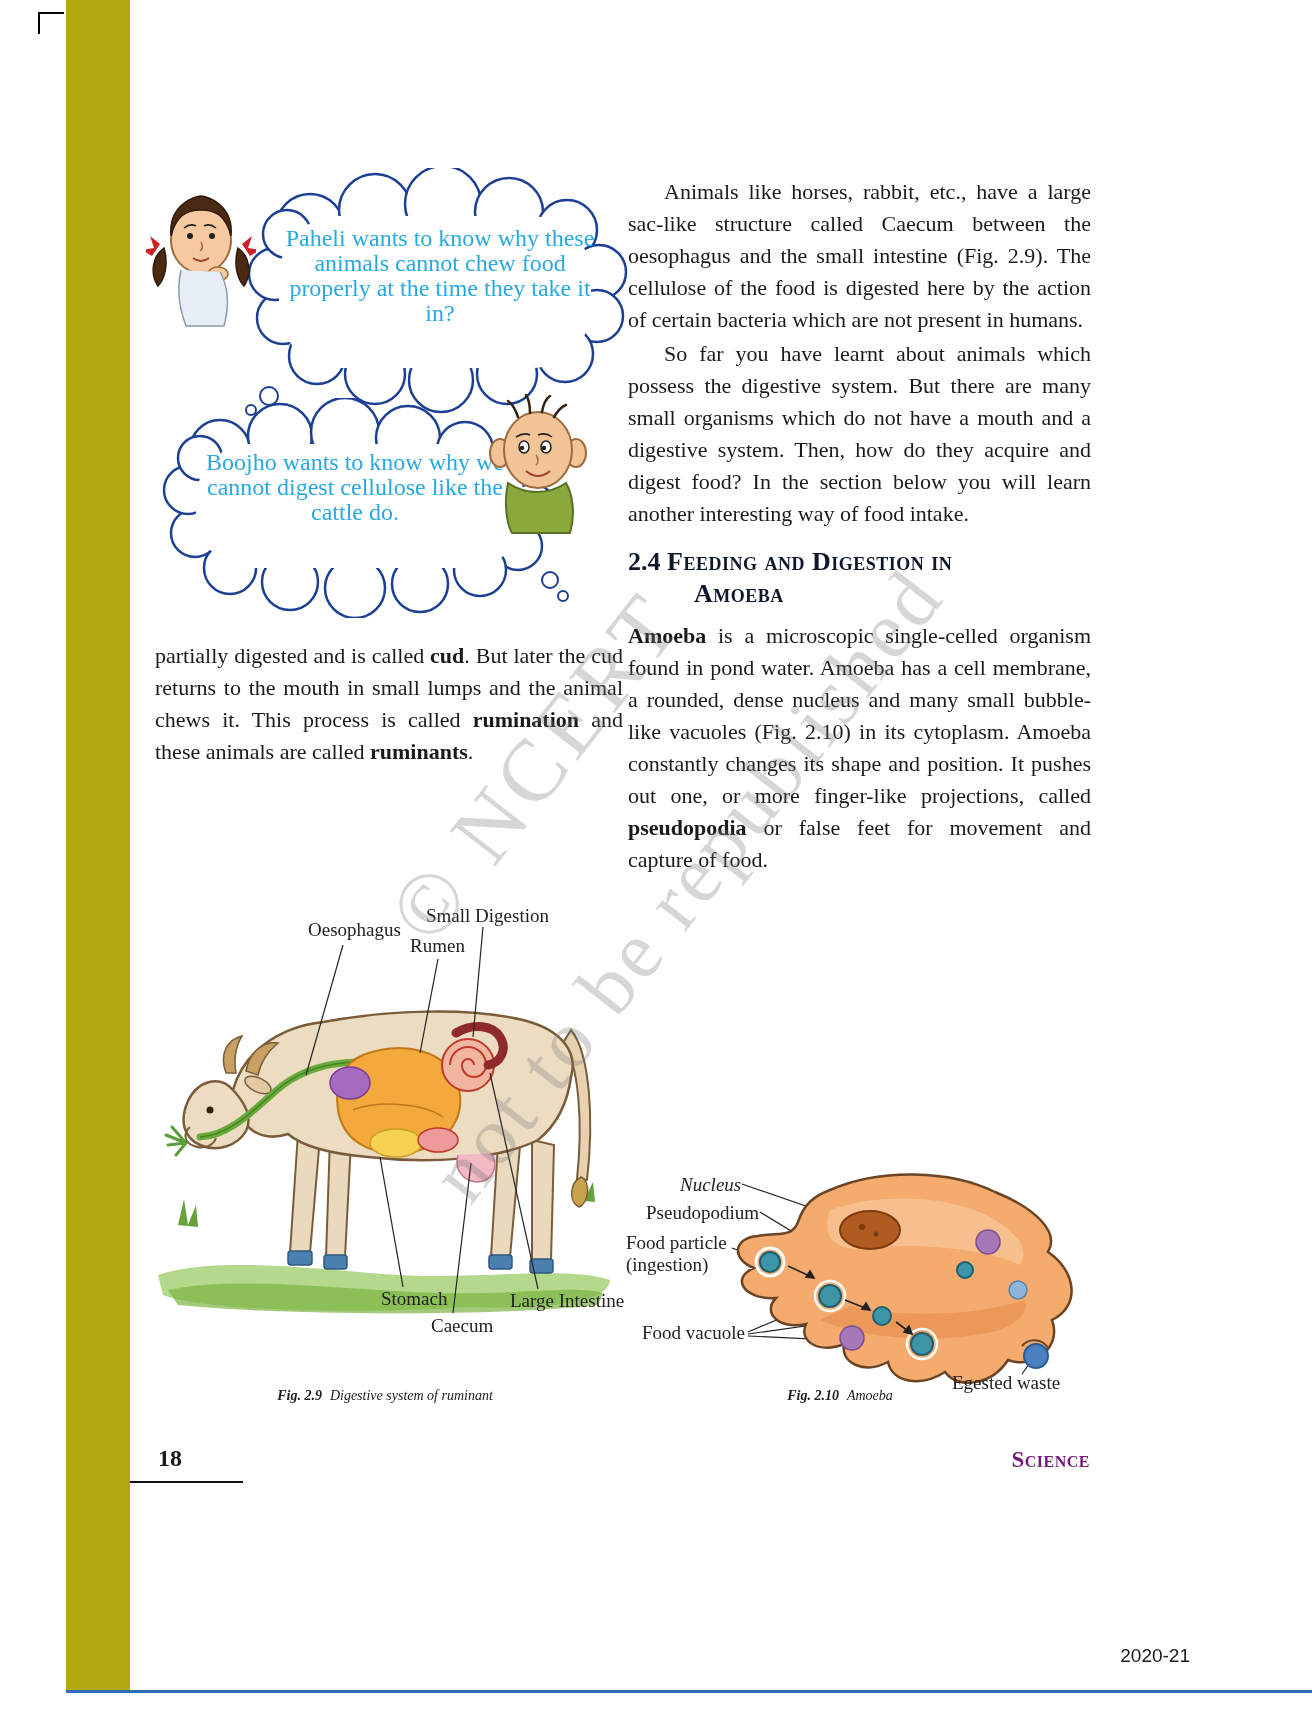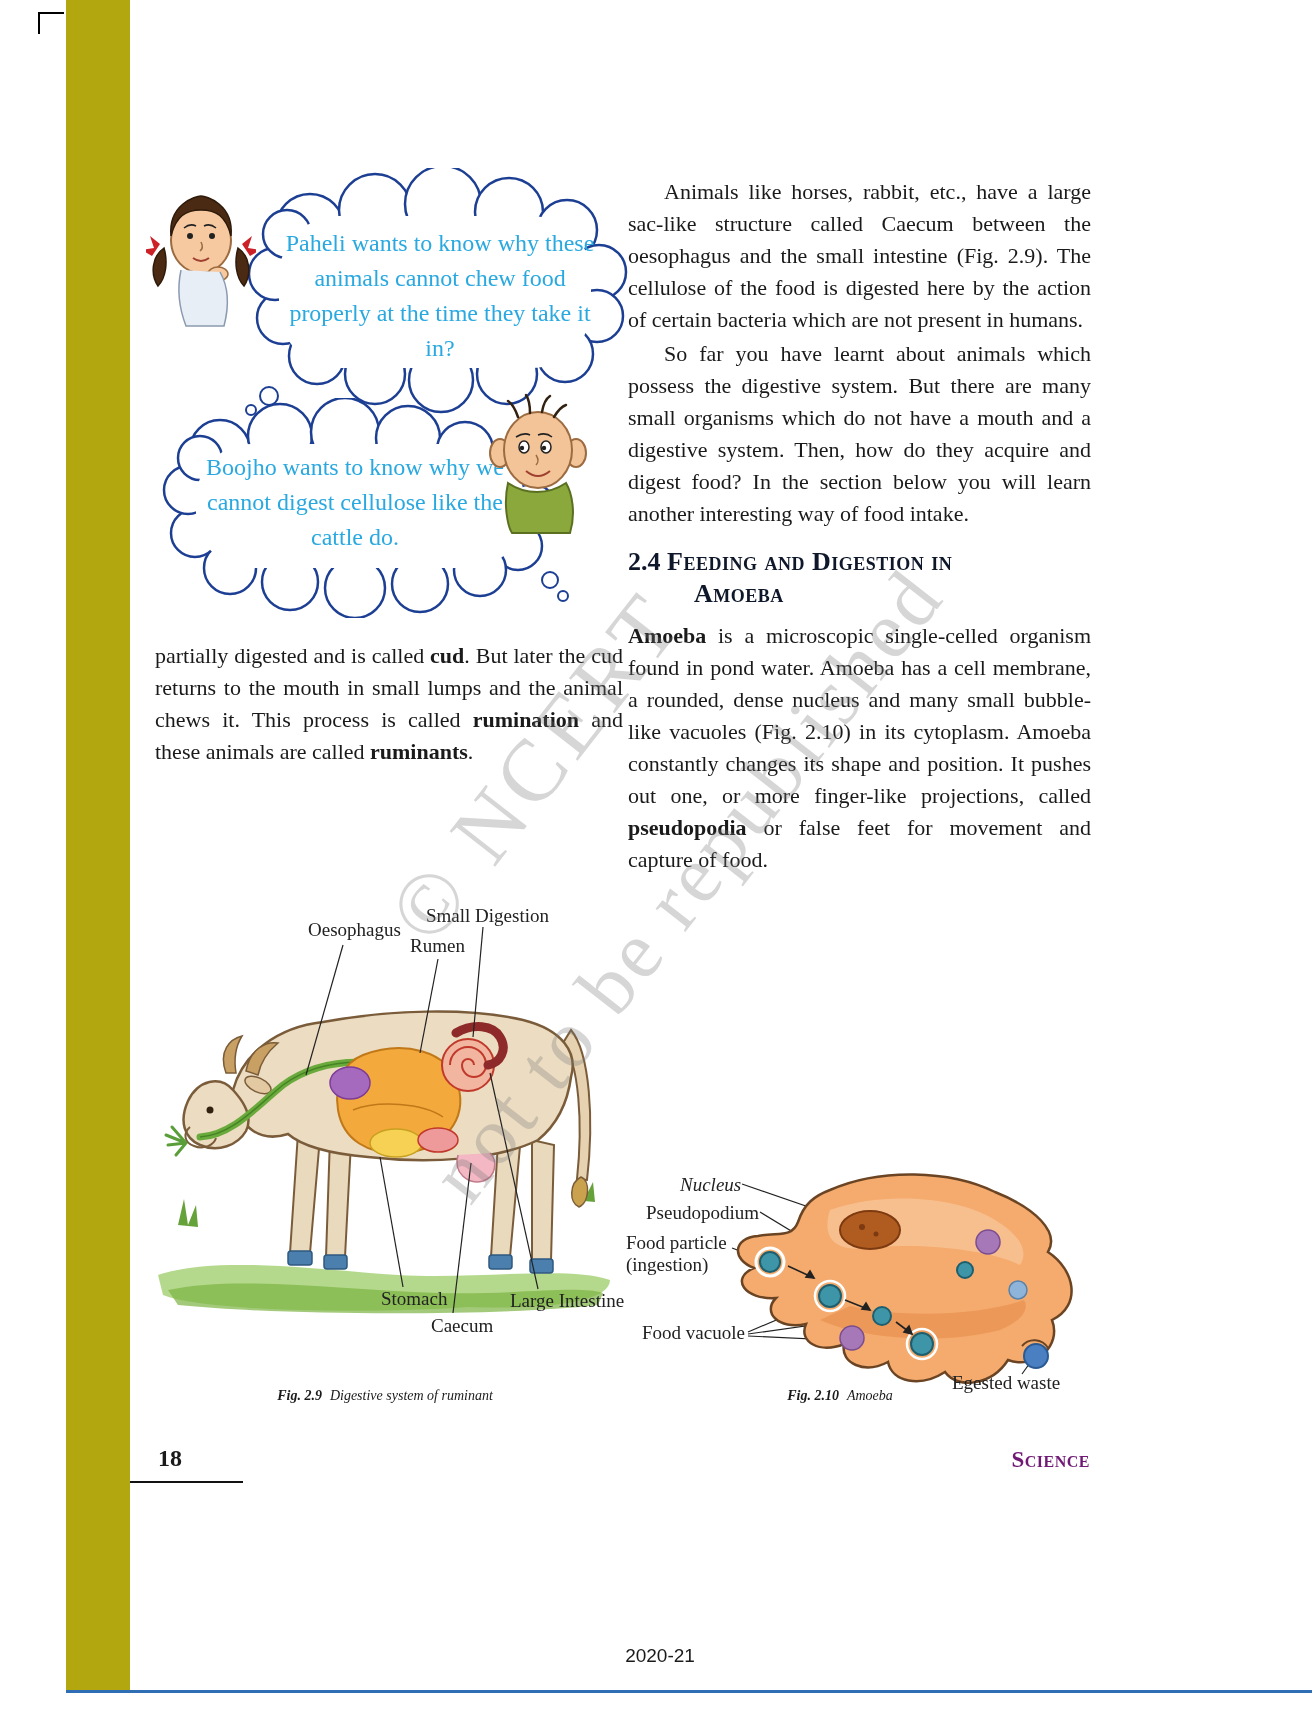--- a/index.html
+++ b/index.html
@@ -18,21 +18,21 @@
   .watermark{left:60px;top:680px;width:1100px;transform:rotate(-52deg);
              text-align:center;z-index:40;pointer-events:none;
              color:rgba(118,118,118,0.30);}
   .watermark .wm1{font-size:88px;letter-spacing:6px;margin-bottom:95px;}
   .watermark .wm2{font-size:82px;letter-spacing:4px;white-space:nowrap;}
 
   
   .bubble{z-index:5;}
   .bubble svg{position:absolute;left:0;top:0;}
   .bubble-text{position:absolute;text-align:center;color:#2aa9e0;
-               font-size:24px;line-height:35px;}
+               font-size:24px;line-height:25px;}
 
   
   .textcol{font-size:22px;line-height:32px;text-align:justify;z-index:6;}
   .textcol p{margin:0 0 2px 0;}
   .indent{text-indent:36px;}
   .b{font-weight:bold;}
 
   
   .heading{color:#0f172a;font-weight:bold;font-size:26px;line-height:32px;margin:16px 0 10px 0;}
   .heading .sc{font-variant:small-caps;letter-spacing:0.5px;}
@@ -42,21 +42,21 @@
   .figure{z-index:6;}
   .fig-label{position:absolute;font-size:19px;line-height:22px;color:#222;white-space:nowrap;}
   .fig-caption{text-align:center;font-size:14px;font-style:italic;z-index:6;}
   .fig-caption .cap-label{font-weight:bold;margin-right:8px;}
 
   
   .page-number{left:158px;top:1445px;font-size:24px;font-weight:bold;}
   .footer-rule{left:130px;top:1481px;width:113px;height:2px;background:#111;}
   .brand{left:930px;top:1447px;width:160px;text-align:right;color:#701a75;
          font-weight:bold;font-size:23px;font-variant:small-caps;letter-spacing:0.5px;}
-  .year{left:130px;top:1645px;width:1060px;text-align:center;font-size:19px;font-family:"Liberation Sans",sans-serif;}
+  .year{left:130px;top:1645px;width:1060px;text-align:right;font-size:19px;font-family:"Liberation Sans",sans-serif;}
   .bottom-rule{left:66px;top:1690px;width:1246px;height:3px;background:#2f6db5;}
 </style>
 </head>
 <body>
 
 <div class="page">
 
   <div class="abs crop-h"></div>
   <div class="abs crop-v"></div>
   <div class="abs band"></div>

